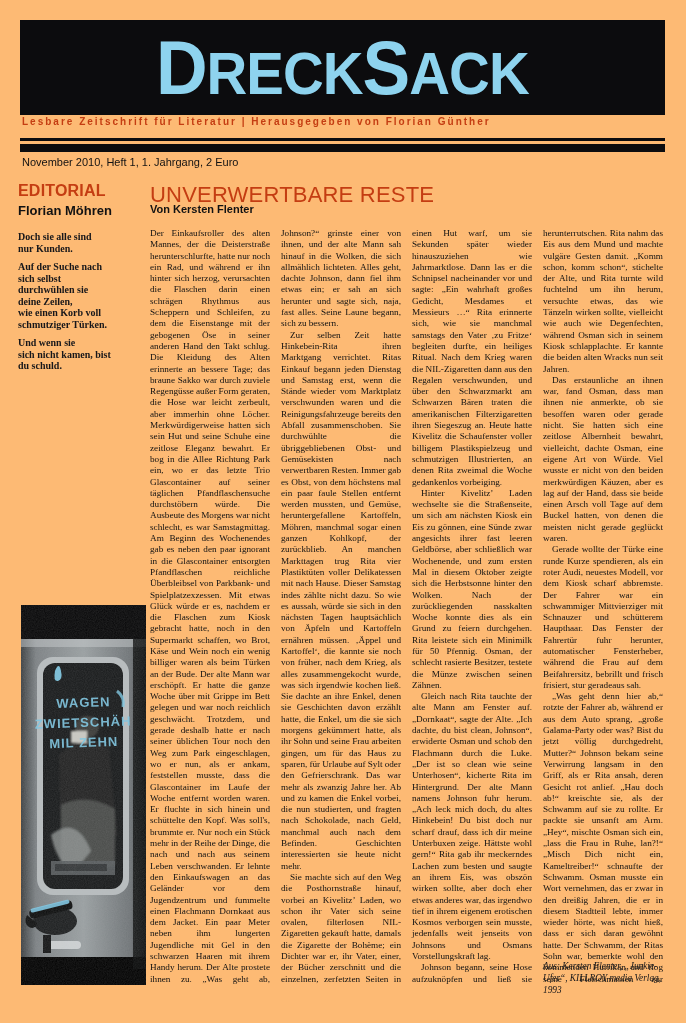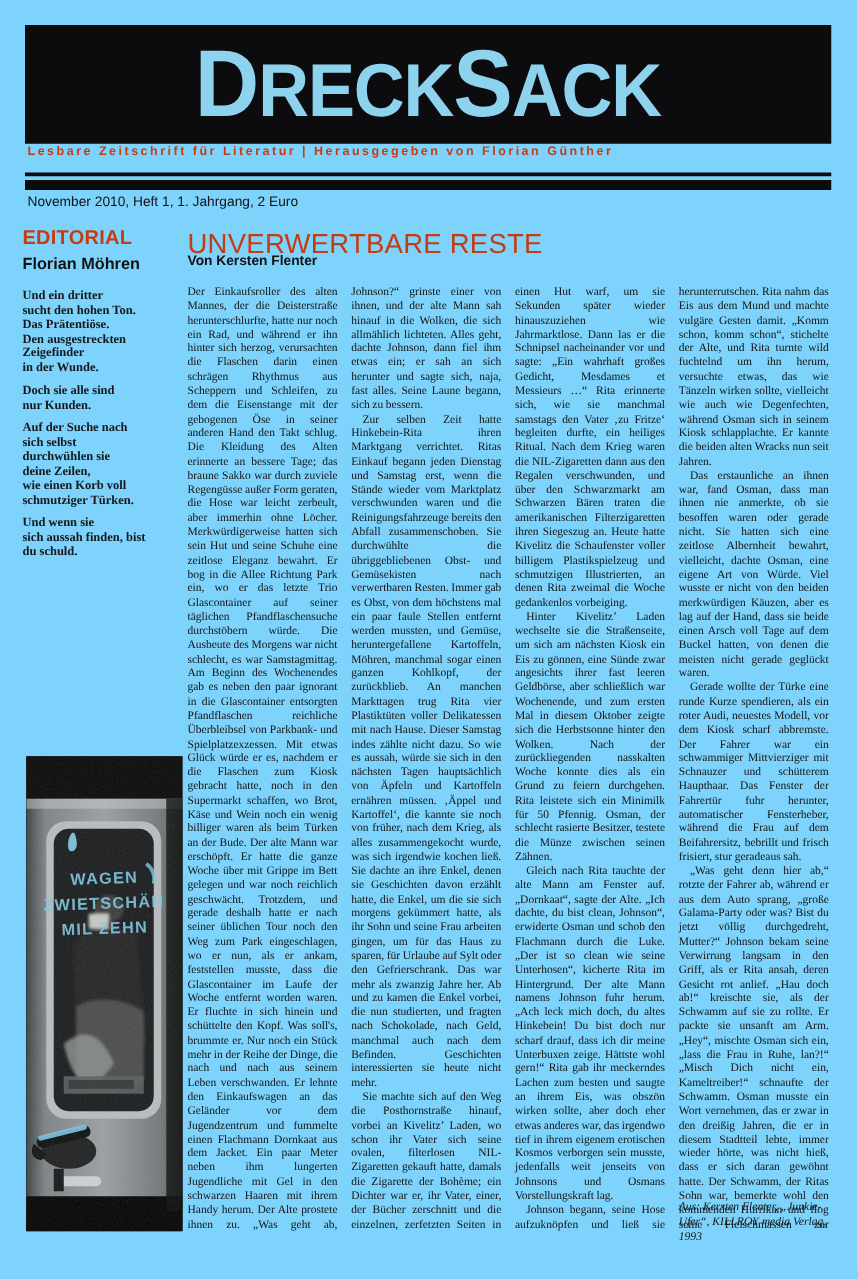--- a/index.html
+++ b/index.html
@@ -1,18 +1,18 @@
 <!DOCTYPE html>
 <html lang="de"><head>
 <meta charset="utf-8">
 <style>
   html,body{margin:0;padding:0;}
   .page{
     position:relative; width:686px; height:1023px;
-    background:#7dd3fc; overflow:hidden;
+    background:#fdba74; overflow:hidden;
     font-family:"Liberation Serif", serif; color:#121212;
   }
   
   .banner{
     position:absolute; left:20px; top:20px; width:645px; height:95px;
     background:#0c0c0e; display:flex; align-items:center; justify-content:center;
   }
   .mag-title{
     margin:0; color:#8ed3ee; font-family:"Liberation Sans", sans-serif;
     font-weight:700; line-height:1; letter-spacing:-1px;
@@ -84,36 +84,30 @@
     <h1 class="mag-title"><span class="t-big">D</span><span class="t-small">RECK</span><span class="t-big">S</span><span class="t-small">ACK</span></h1>
   </div>
   <div class="subtitle">Lesbare Zeitschrift für Literatur | Herausgegeben von Florian Günther</div>
   <div class="rule-thin"></div>
   <div class="rule-thick"></div>
   <div class="issue-line">November 2010, Heft 1, 1. Jahrgang, 2 Euro</div>
 
   <h2 class="ed-heading">EDITORIAL</h2>
   <p class="ed-author">Florian Möhren</p>
   <div class="ed-body">
-      <p class="stanza">Und ein dritter
-sucht den hohen Ton.
-Das Prätentiöse.
-Den ausgestreckten
-Zeigefinder
-in der Wunde.</p>
       <p class="stanza">Doch sie alle sind
 nur Kunden.</p>
       <p class="stanza">Auf der Suche nach
 sich selbst
 durchwühlen sie
 deine Zeilen,
 wie einen Korb voll
 schmutziger Türken.</p>
       <p class="stanza">Und wenn sie
-sich aussah finden, bist
+sich nicht kamen, bist
 du schuld.</p>
     </div>
 
   <div class="photo">
     <svg width="125" height="380" viewBox="0 0 125 380" xmlns="http://www.w3.org/2000/svg">
       <defs>
         <filter id="grain">
             <feTurbulence type="fractalNoise" baseFrequency="0.9" numOctaves="2" result="n"></feTurbulence>
             <feColorMatrix in="n" type="matrix" values="0 0 0 0 0.5  0 0 0 0 0.5  0 0 0 0 0.5  0 0 0 0.35 0"></feColorMatrix>
           </filter>

